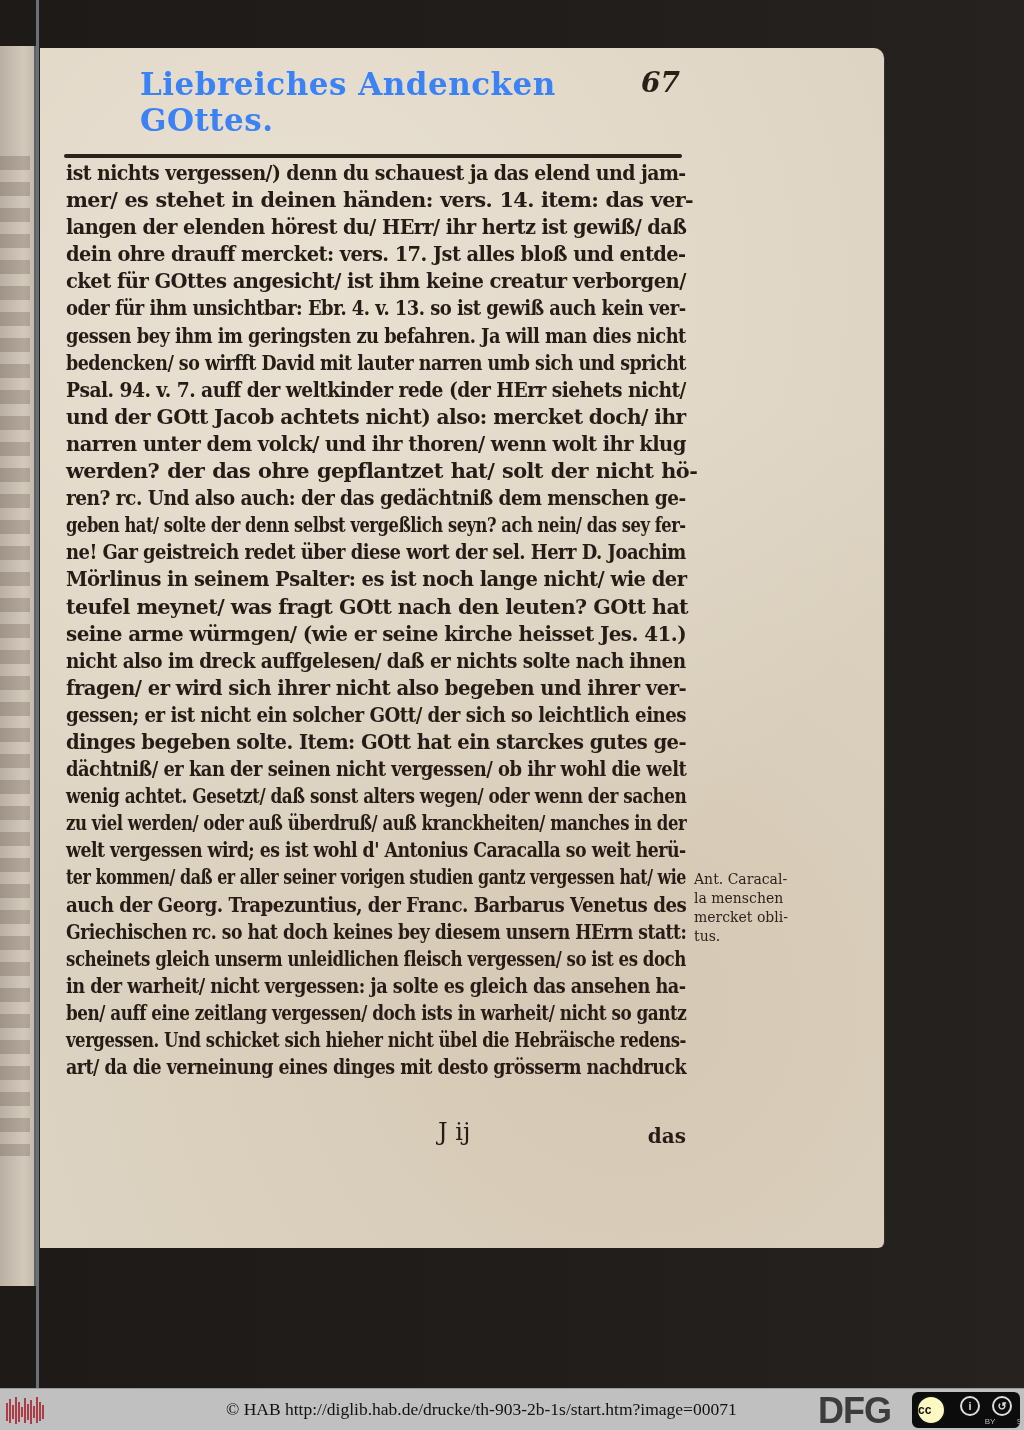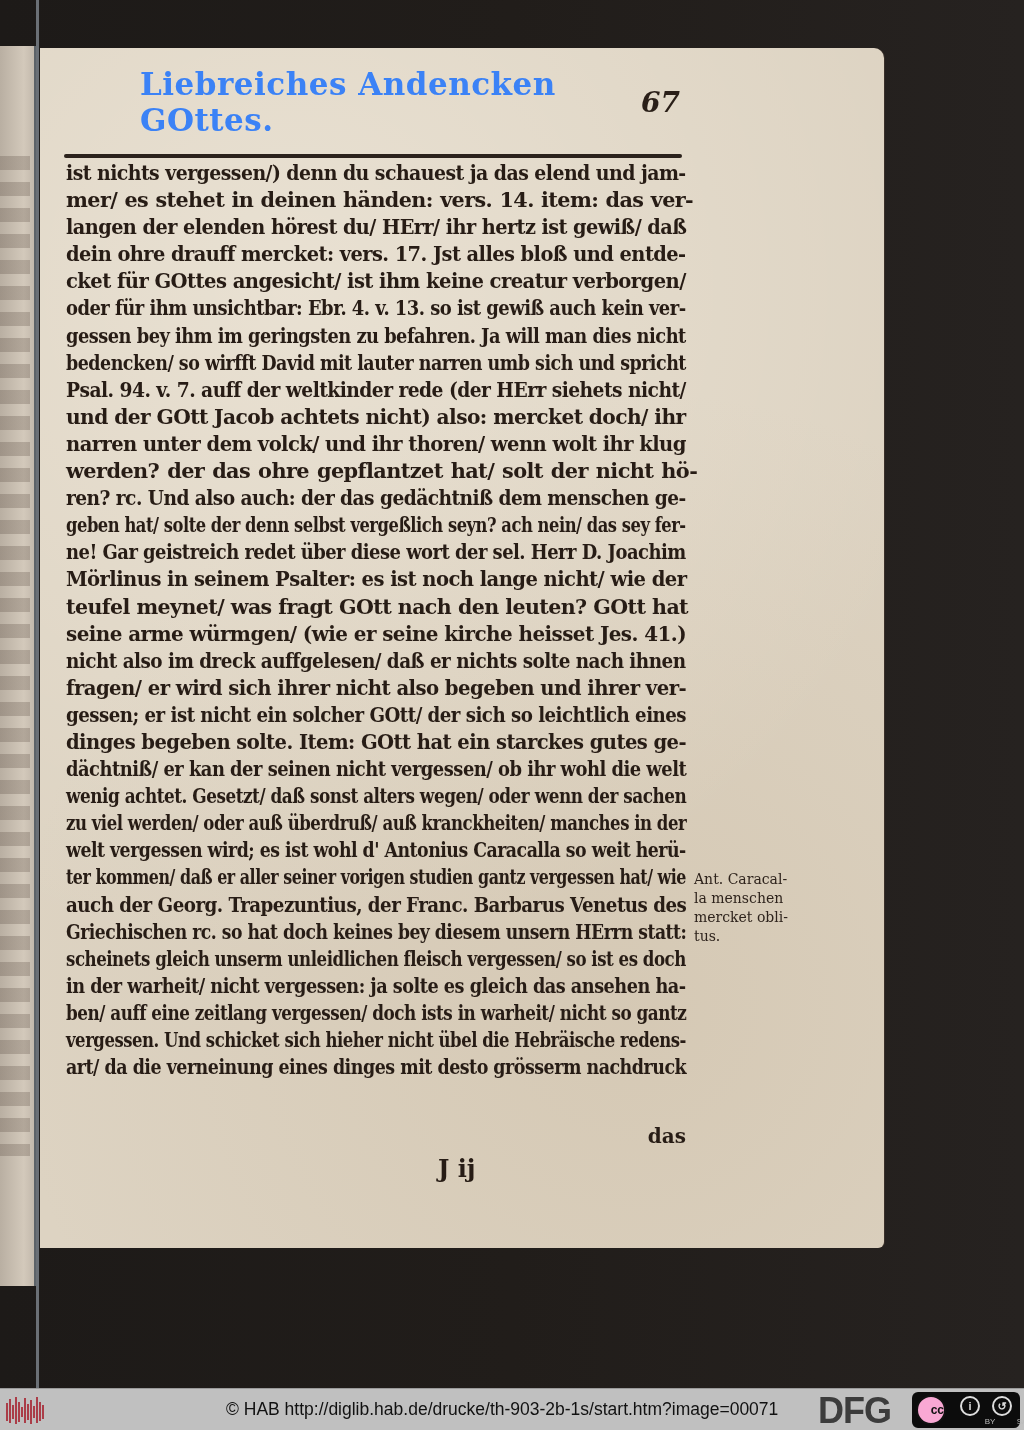--- a/index.html
+++ b/index.html
@@ -35,75 +35,75 @@
     box-shadow: 1px 0 0 #3a302a;
   }
   .running-head {
     position: absolute; left: 110px; top: 66px; width: 570px; height: 52px;
   }
   .head-title {
     position: absolute; left: 30px; top: 0; font-size: 31px; font-weight: bold;
     color: #3b82f6; letter-spacing: 0.5px; font-family: "DejaVu Serif", serif;
   }
   .page-number {
-    position: absolute; right: 0; top: 20px; font-size: 28px; font-weight: bold; color: #2a1f18;
+    position: absolute; right: 0; top: 0; font-size: 28px; font-weight: bold; color: #2a1f18;
     font-style: italic;
   }
   .head-rule {
     position: absolute; left: 64px; top: 154px; width: 618px; height: 4px; background: #2b221c;
     border-radius: 2px;
   }
   .body-text {
     position: absolute; left: 66px; top: 160px; width: 620px;
   }
   .line {
     height: 27.1px; line-height: 27px; font-size: 20.5px; color: #271c15;
     white-space: nowrap; font-weight: bold; font-family: "DejaVu Serif", serif;
     text-align: justify; text-align-last: justify; letter-spacing: -0.6px;
     transform-origin: left center;
   }
   .catch-row {
     position: absolute; left: 66px; top: 1118px; width: 620px; height: 30px;
   }
   .signature {
-    position: absolute; left: 372px; top: 0; font-size: 24px; font-weight: bold; color: #271c15; margin-top: 36px;
+    position: absolute; left: 372px; top: 0; font-size: 24px; font-weight: normal; color: #271c15;
   }
   .catchword {
     position: absolute; right: 0; top: 6px; font-size: 20px; font-weight: bold; color: #271c15;
   }
   .marginal-note {
     position: absolute; left: 694px; top: 870px; width: 120px;
   }
   .marginal-note .mline {
     font-size: 14px; line-height: 19px; color: #2e231c; font-family: "DejaVu Serif", serif;
     white-space: nowrap;
   }
   .footer-bar {
     position: absolute; left: 0; top: 1388px; width: 1024px; height: 42px;
     background: #c0c0c0; border-top: 1px solid #9a9a9a;
   }
   .hab-logo {
     position: absolute; left: 5px; top: 6px; width: 42px; height: 30px;
   }
   .footer-text {
     position: absolute; left: 226px; top: 10px; font-size: 17.5px; color: #111;
-    font-family: Liberation Sans, sans-serif; white-space: nowrap;
+    font-family: Liberation Serif, serif; white-space: nowrap;
   }
   .dfg-logo {
     position: absolute; left: 818px; top: 4px; font-size: 36px; font-weight: bold; color: #3c3c3c;
     font-family: "Liberation Sans", sans-serif; letter-spacing: -1px; line-height: 36px;
   }
   .cc-badge {
     position: absolute; left: 912px; top: 3px; width: 108px; height: 36px;
     background: #0c0c0c; border-radius: 6px;
   }
   .cc-circle {
     position: absolute; left: 4px; top: 3px; width: 30px; height: 30px; border-radius: 50%;
-    background: #f9a8d4; border: 2px solid #111; box-sizing: border-box;
-    font: bold 12px "Liberation Sans", sans-serif; color: #111; text-align: right; line-height: 26px;
+    background: #fef9c3; border: 2px solid #111; box-sizing: border-box;
+    font: bold 12px "Liberation Sans", sans-serif; color: #111; text-align: left; line-height: 26px;
   }
   .cc-icon {
     position: absolute; top: 4px; width: 20px; height: 20px; border-radius: 50%;
     border: 2px solid #ddd; box-sizing: border-box; color: #ddd;
     font: bold 11px "Liberation Sans", sans-serif; text-align: center; line-height: 16px;
   }
   .cc-label {
     position: absolute; top: 25px; font: 8px "Liberation Sans", sans-serif; color: #bbb; width: 24px; text-align: center; margin-left: 20px;
   }
 </style>

